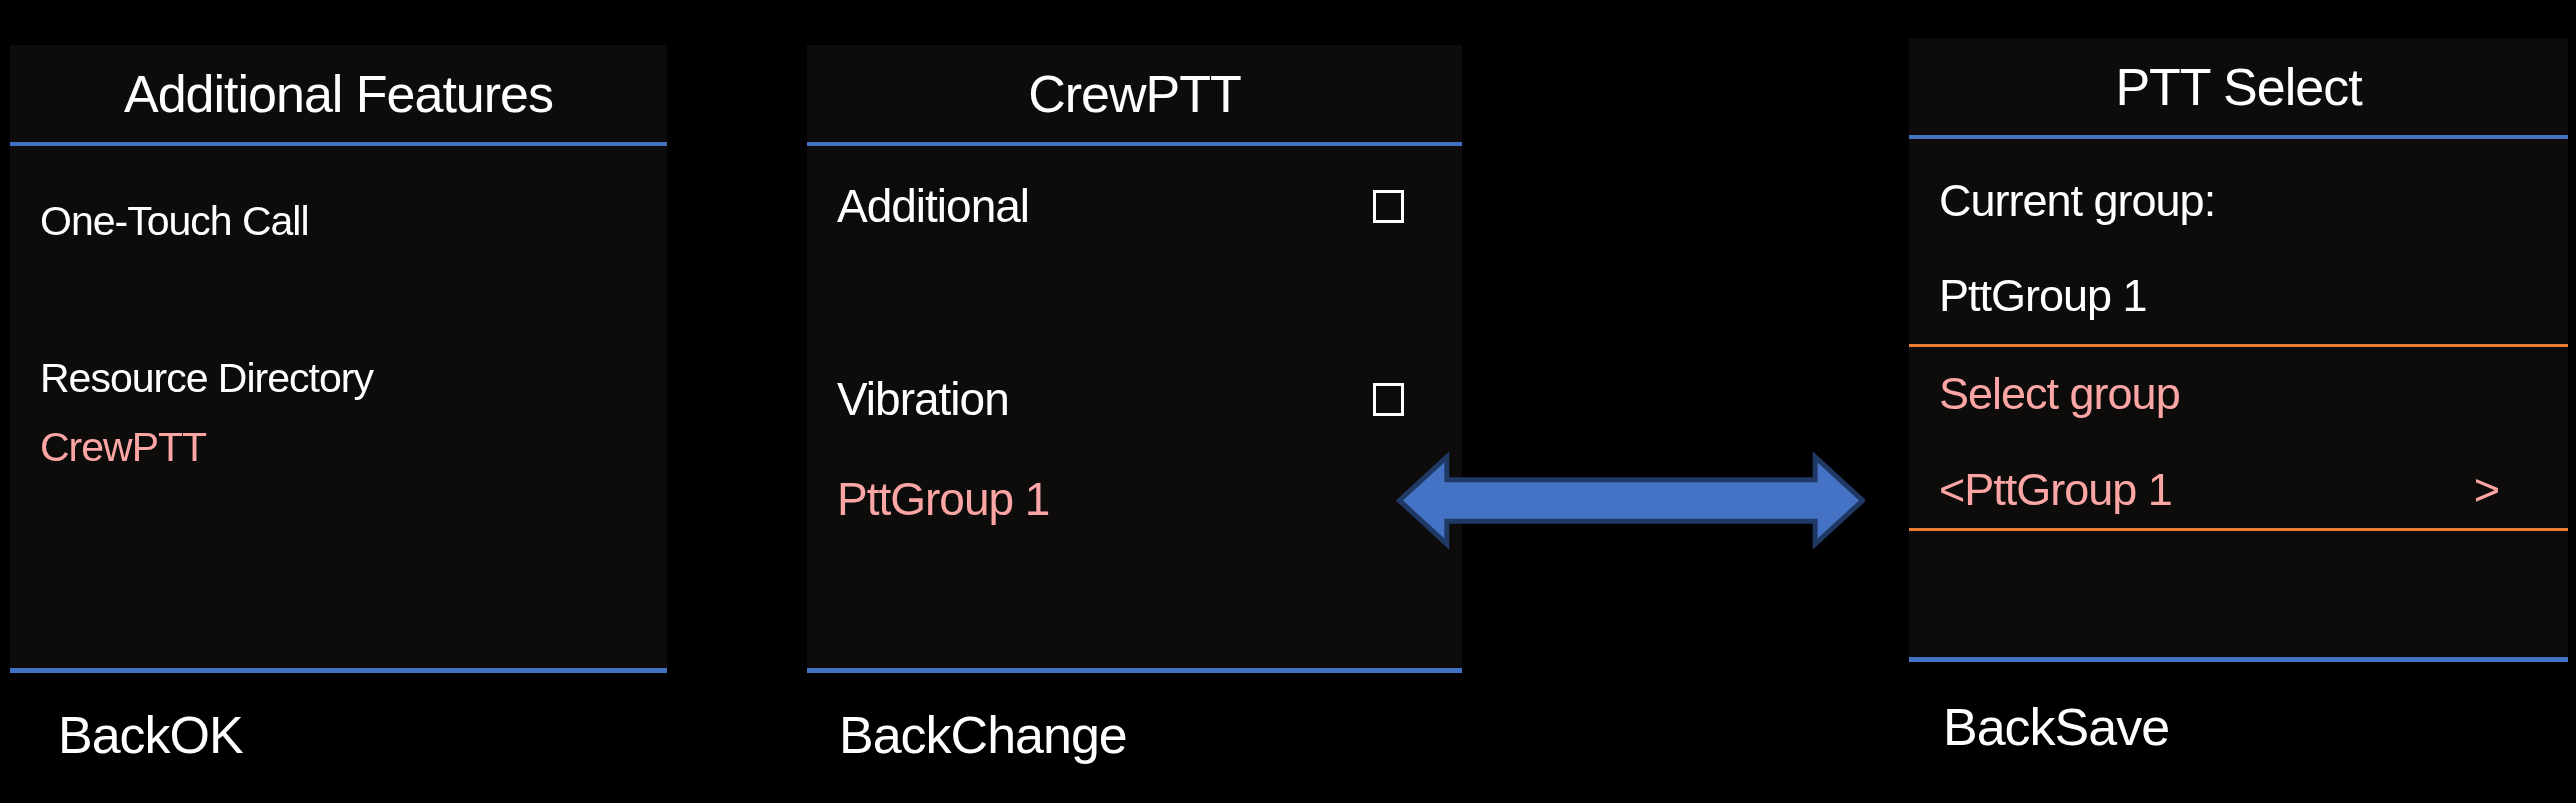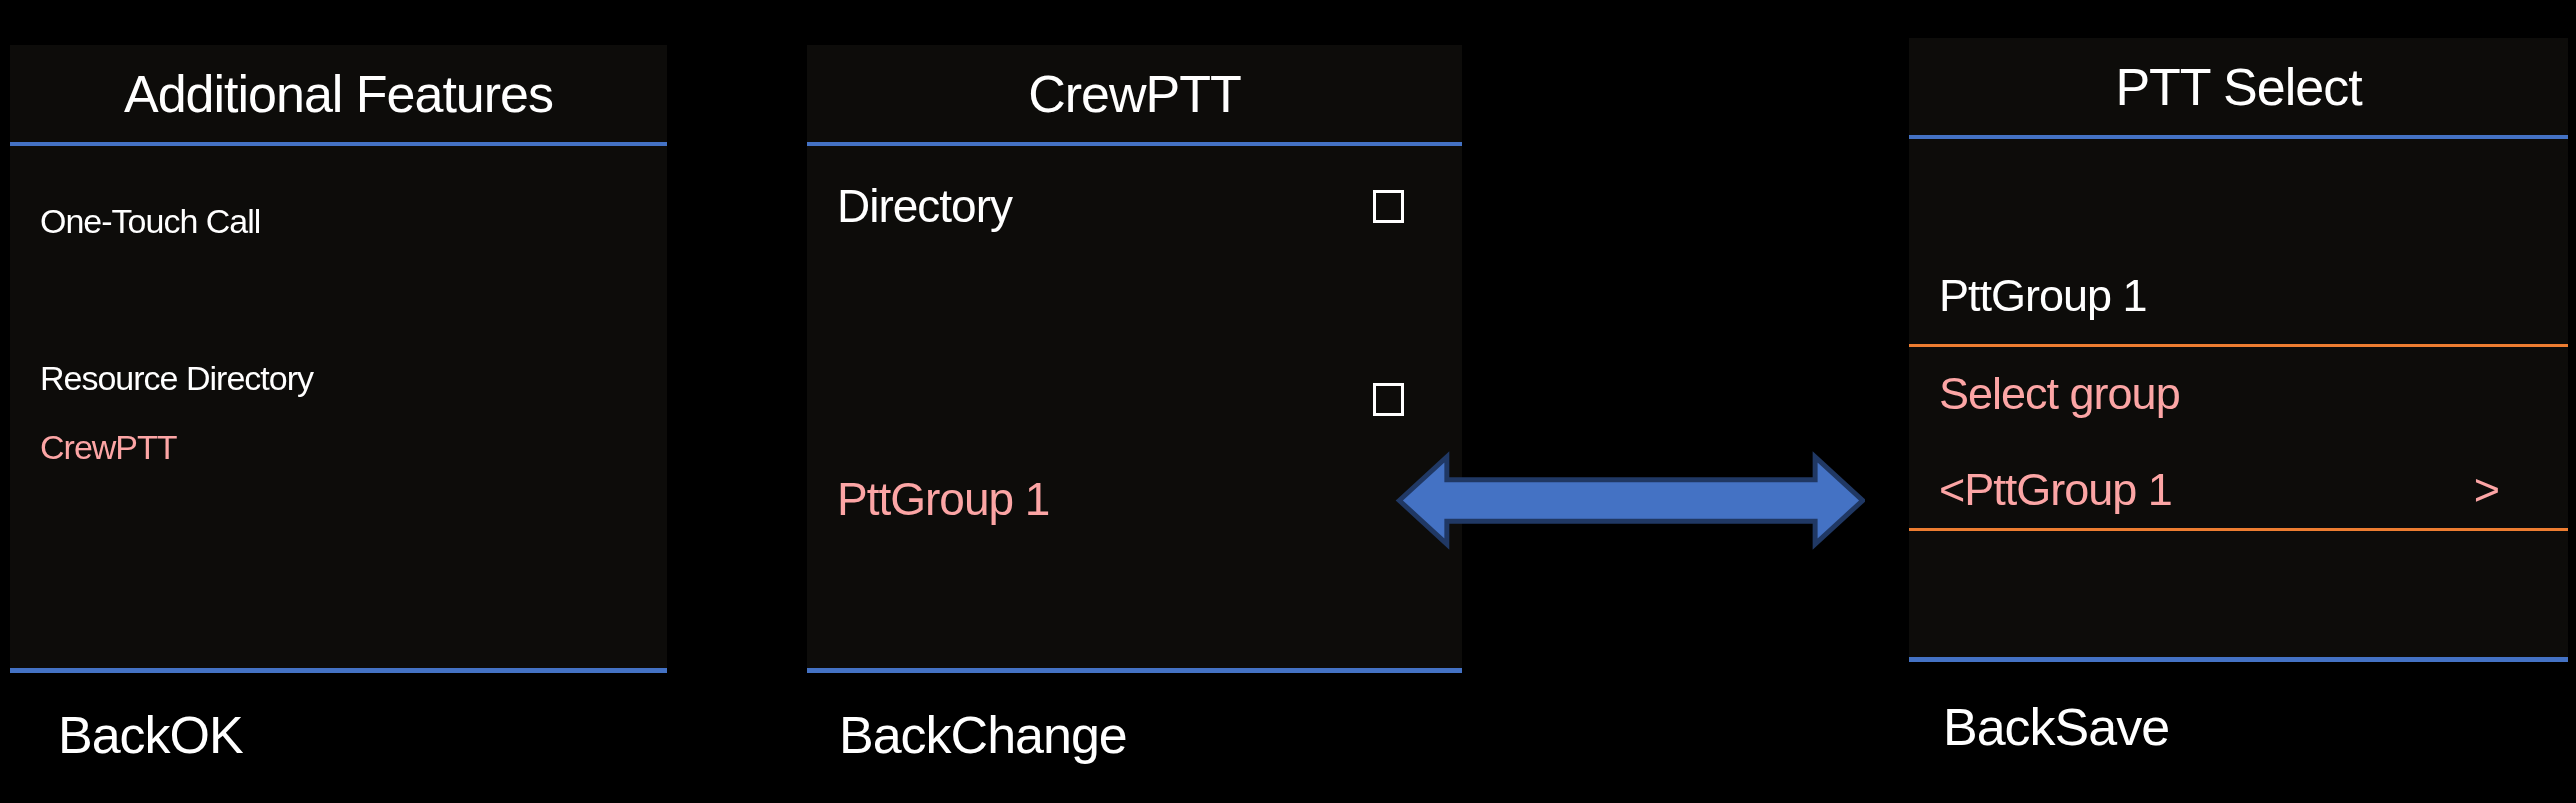--- a/index.html
+++ b/index.html
@@ -16,21 +16,21 @@
     font-size:52px; letter-spacing:-1px; white-space:nowrap;
   }
   .title-rule {
     position:absolute; top:97px; left:0; right:0; height:4px; background:#4472c4;
   }
   .row {
     position:absolute; left:0; right:0; height:60px;
     display:flex; align-items:center; letter-spacing:-1px; white-space:nowrap;
   }
   .row .lbl { padding-left:30px; }
-  .fs-left  { font-size:34px; }
+  .fs-left  { font-size:41px; }
   .fs-mid   { font-size:46px; }
   .fs-right { font-size:45px; }
   .orange { color:#fca5a5; }
   .spacer { flex:1; }
   .checkbox {
     width:25px; height:27px; border:3px solid #ffffff; margin-right:58px;
     background:transparent; flex:0 0 auto;
   }
   .orange-rule { position:absolute; left:0; right:0; height:3px; background:#ed7d31; }
   .softkeys {
@@ -60,40 +60,44 @@
   </div>
   <div class="softkeys" style="left:10px; width:657px; top:695px; padding:0 46px 0 48px; box-sizing:border-box;">
     <span>Back</span>
     <span>OK</span>
   </div>
 
   <div class="panel" style="left:807px; top:45px; width:655px; height:623px;">
     <div class="panel-title">CrewPTT</div>
     <div class="title-rule"></div>
     <div class="row fs-mid" style="top:131px;">
-      <span class="lbl">Directory</span>
+      <span class="lbl">Additional</span>
       <span class="spacer"></span>
       <span class="checkbox"></span>
     </div>
     <div class="row fs-mid" style="top:324px;">
+      <span class="lbl">Vibration</span>
       <span class="spacer"></span>
       <span class="checkbox"></span>
     </div>
     <div class="row fs-mid orange" style="top:424px;">
       <span class="lbl">PttGroup 1</span>
     </div>
   </div>
   <div class="softkeys" style="left:807px; width:655px; top:695px; padding:0 18px 0 32px; box-sizing:border-box;">
     <span>Back</span>
     <span>Change</span>
   </div>
 
   <div class="panel" style="left:1909px; top:38px; width:659px; height:619px;">
     <div class="panel-title">PTT Select</div>
     <div class="title-rule"></div>
+    <div class="row fs-right" style="top:133px;">
+      <span class="lbl">Current group:</span>
+    </div>
     <div class="row fs-right" style="top:228px;">
       <span class="lbl">PttGroup 1</span>
     </div>
     <div class="orange-rule" style="top:306px;"></div>
     <div class="row fs-right orange" style="top:326px;">
       <span class="lbl">Select group</span>
     </div>
     <div class="row fs-right orange" style="top:422px; padding-right:69px; box-sizing:border-box;">
       <span class="lbl">&lt;PttGroup 1</span>
       <span class="spacer"></span>

